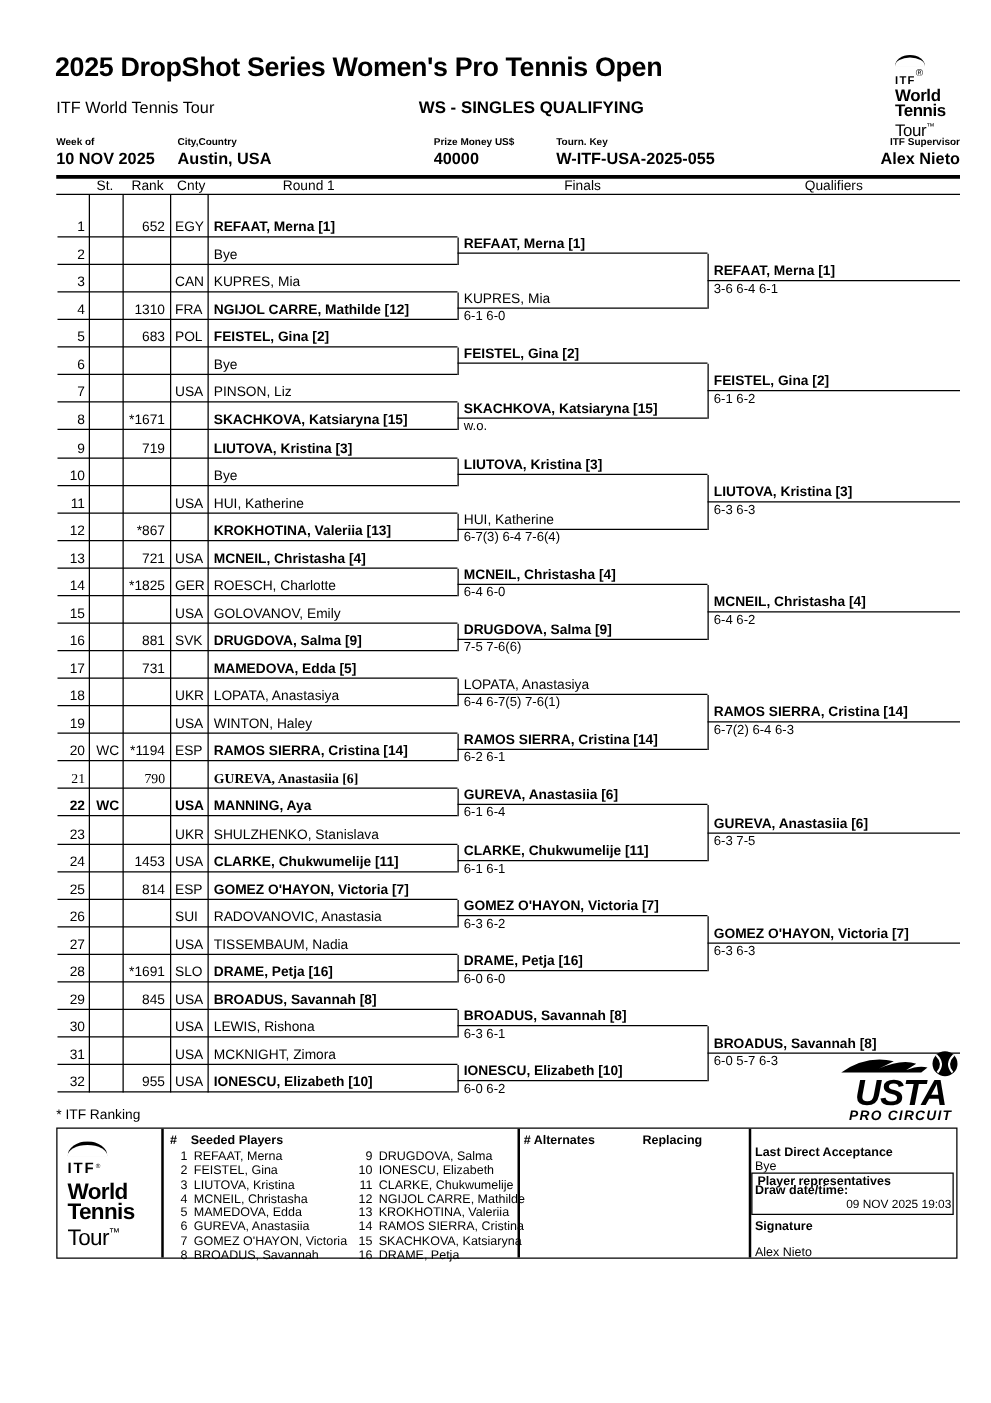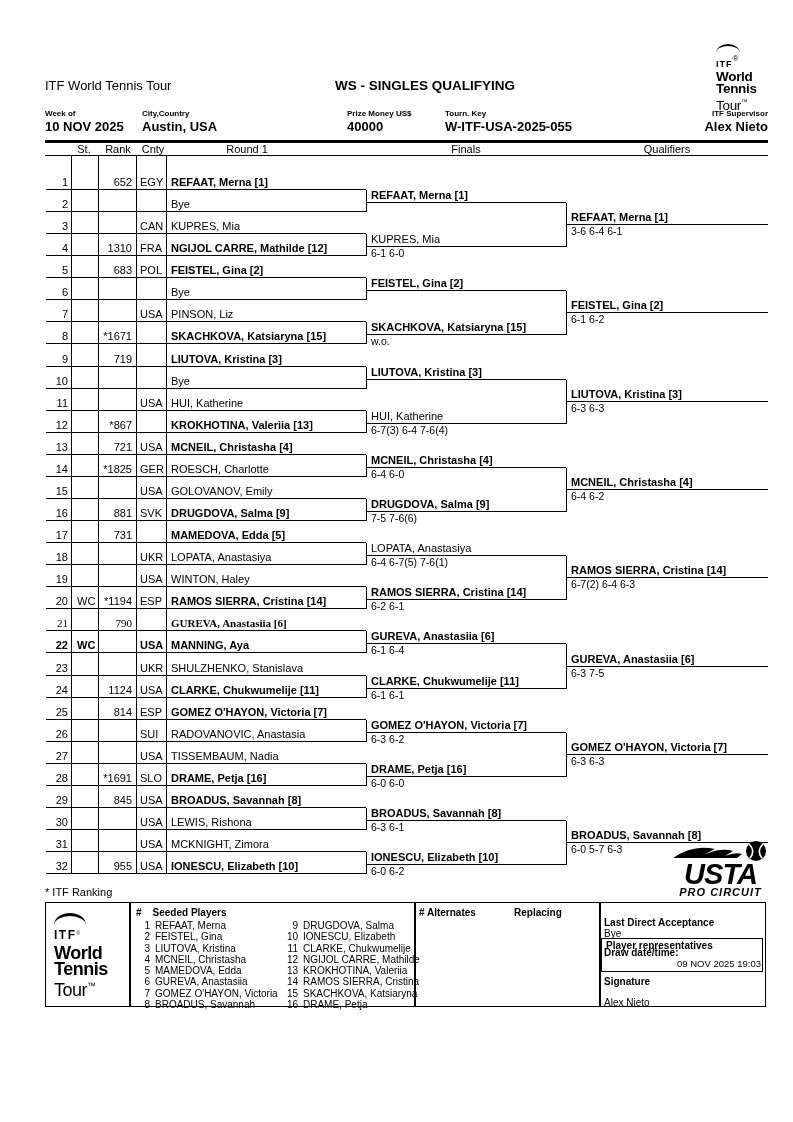--- a/index.html
+++ b/index.html
@@ -62,20 +62,21 @@
   .reps{position:absolute;left:2px;right:2px;top:35px;height:34px;border:1.5px solid #000;box-sizing:border-box;}
   .reps .lbl{position:absolute;left:4px;top:1px;font-weight:bold;}
   .sig{position:absolute;left:5px;top:73px;font-weight:bold;}
   .signame{position:absolute;left:5px;top:94px;}
 </style>
 </head>
 <body>
 
 <div class="page">
 
+  <div class="title">2025 DropShot Series Women's Pro Tennis Open</div>
   <div class="subtitle">ITF World Tennis Tour</div>
   <div class="event">WS - SINGLES QUALIFYING</div>
 
   <div class="itf-top">
     <div class="arc"></div>
     <div><span class="itf">ITF</span><sup>®</sup></div>
     <div class="w">World</div>
     <div class="w">Tennis</div>
     <div class="t"><span>Tour</span><sup>™</sup></div>
   </div>
@@ -259,21 +260,21 @@
     <div class="r1row" style="top: 660.54px;">
         <span class="pos">23</span>
         <span class="st"></span>
         <span class="rank"></span>
         <span class="cnty">UKR</span>
         <span class="pname">SHULZHENKO, Stanislava</span>
       </div>
     <div class="r1row" style="top: 682.61px;">
         <span class="pos">24</span>
         <span class="st"></span>
-        <span class="rank">1124</span>
+        <span class="rank">1453</span>
         <span class="cnty">USA</span>
         <span class="pname b">CLARKE, Chukwumelije [11]</span>
       </div>
     <div class="r1row" style="top: 704.68px;">
         <span class="pos">25</span>
         <span class="st"></span>
         <span class="rank">814</span>
         <span class="cnty">ESP</span>
         <span class="pname b">GOMEZ O'HAYON, Victoria [7]</span>
       </div>

